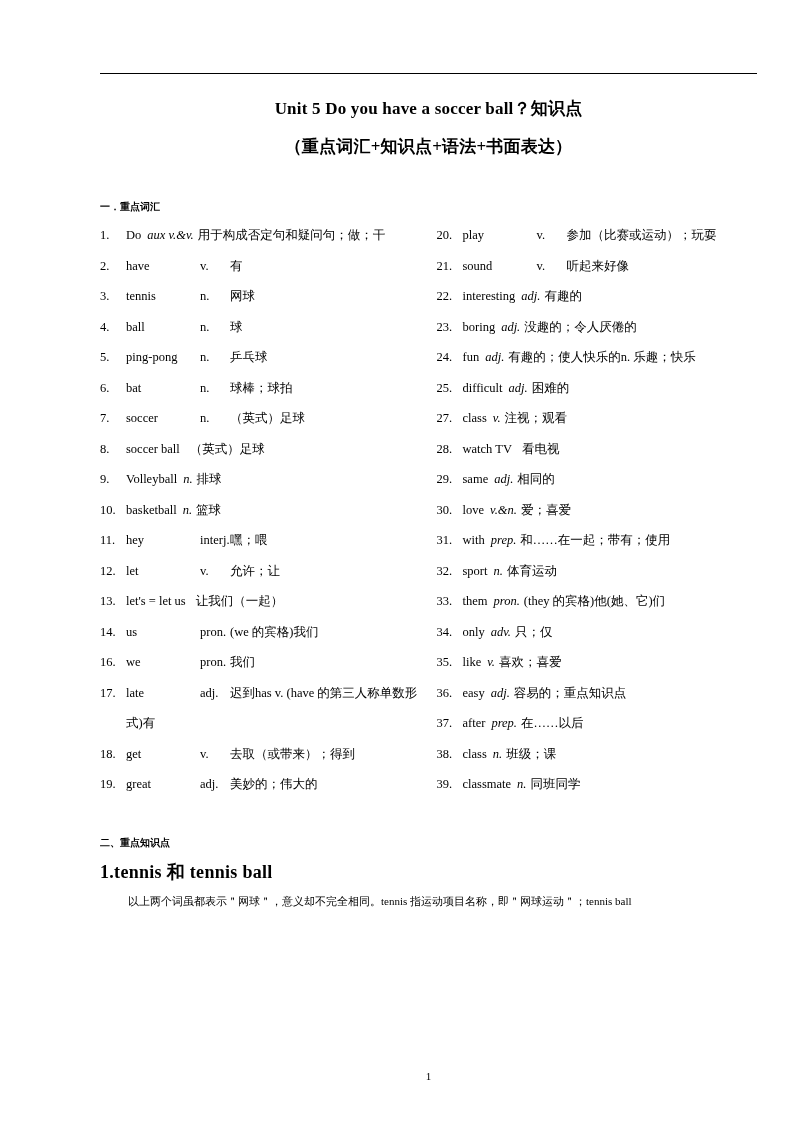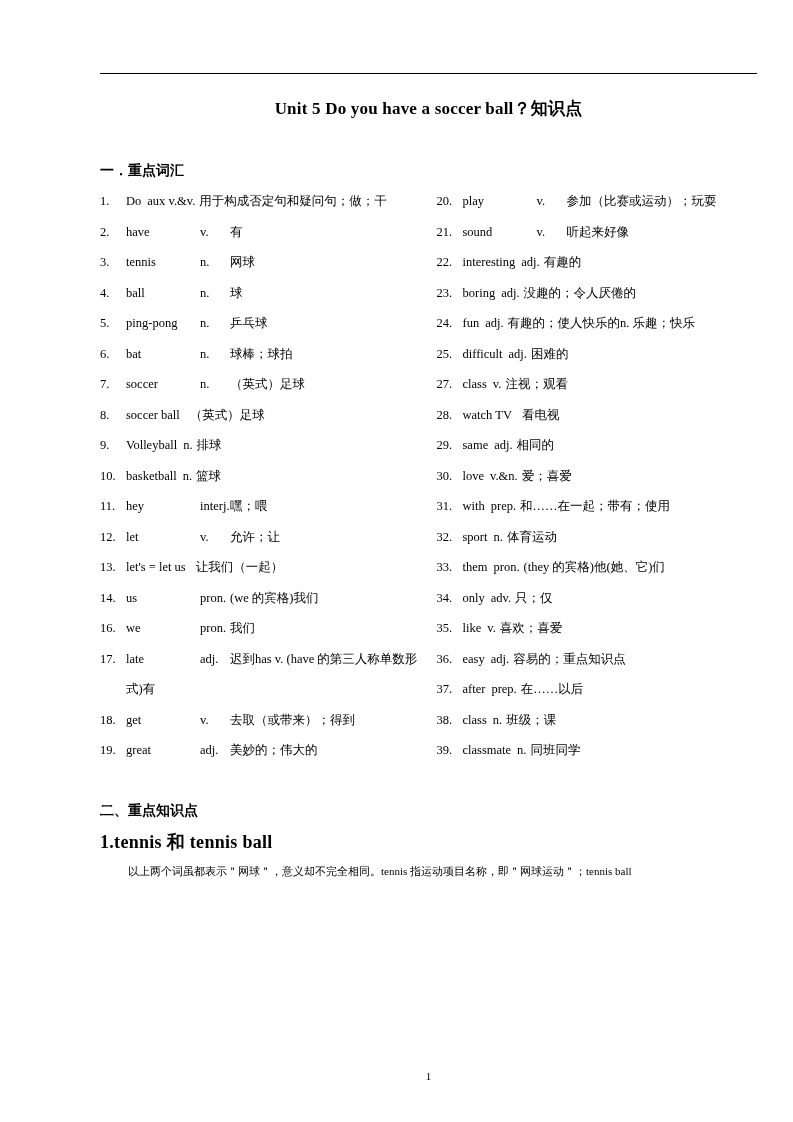--- a/index.html
+++ b/index.html
@@ -43,21 +43,21 @@
     font-weight: bold;
     text-align: center;
     margin: 0;
     line-height: 34px;
     letter-spacing: 0.2px;
   }
   h1.doc-title.second {
     margin-top: 4px;
   }
   .section-heading {
-    font-size: 14px;
+    font-size: 10px;
     font-weight: bold;
     margin-top: 36px;
     margin-bottom: 6px;
   }
   .vocab-columns {
     display: flex;
     width: 657px;
     margin-top: 4px;
   }
   .vocab-col {
@@ -89,20 +89,21 @@
     min-width: 0;
     margin-right: 6px;
   }
   .vocab-item .pos {
     display: inline-block;
     min-width: 30px;
   }
   .vocab-item .pos.narrow {
     min-width: 0;
     margin-right: 4px;
+    font-style: italic;
   }
   .vocab-item .meaning {
     display: inline;
   }
   .subsection-heading {
     font-size: 18px;
     font-weight: bold;
     margin-top: 10px;
     margin-bottom: 2px;
     letter-spacing: 0.3px;
@@ -125,20 +126,21 @@
 </head>
 <body>
 
 <div class="page">
 
   <div class="top-rule"></div>
 
   <div class="content">
 
     <h1 class="doc-title">Unit 5 Do you have a soccer ball？知识点</h1>
+    <h1 class="doc-title second">（重点词汇+知识点+语法+书面表达）</h1>
 
     <div class="section-heading">一．重点词汇</div>
 
     <div class="vocab-columns">
       <div class="vocab-col left" id="col-left">
           <div class="vocab-item">
             <span class="num">1.</span>
             <span class="body"><span class="word wide">Do</span><span class="pos narrow">aux v.&amp;v.</span><span class="meaning">用于构成否定句和疑问句；做；干</span></span>
           </div>
           <div class="vocab-item">

